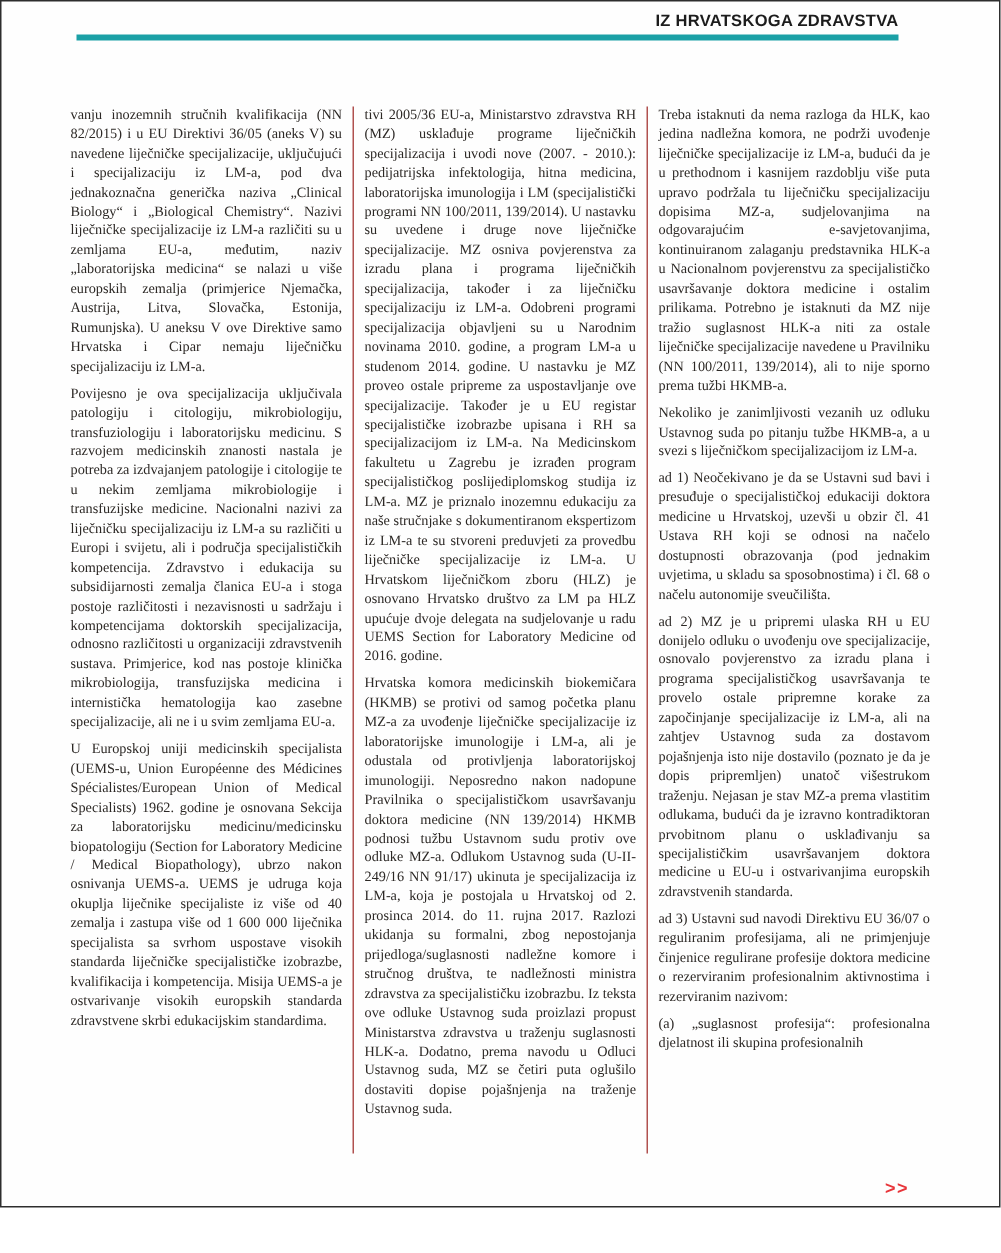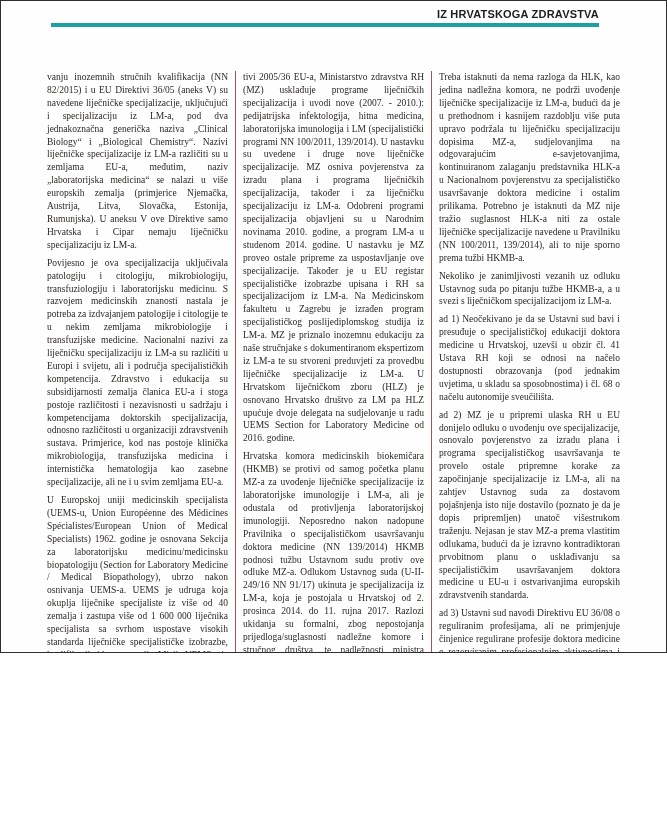--- a/index.html
+++ b/index.html
@@ -10,21 +10,21 @@
   }
   html,body{margin:0;padding:0;}
   body{
     width:667px;height:835px;
     background:#ffffff;
     font-family:"Liberation Serif", serif;
     overflow:hidden;
   }
   .page{
     position:relative;
-    width:667px;height:653px;
+    width:667px;height:805px;
     box-sizing:border-box;
     background:#fefefe;
     border:1px solid #2e2e2e;
     overflow:hidden;
   }
   .section-label{
     position:absolute;
     top:7px;right:67px;
     font-family:"Liberation Sans", sans-serif;
     font-weight:bold;
@@ -128,21 +128,21 @@
       <p>Hrvatska komora medicinskih biokemičara (HKMB) se protivi od samog početka planu MZ-a za uvođenje liječničke specijalizacije iz laboratorijske imunologije i LM-a, ali je odustala od protivljenja laboratorijskoj imunologiji. Neposredno nakon nadopune Pravilnika o specijalističkom usavršavanju doktora medicine (NN 139/2014) HKMB podnosi tužbu Ustavnom sudu protiv ove odluke MZ-a. Odlukom Ustavnog suda (U-II-249/16 NN 91/17) ukinuta je specijalizacija iz LM-a, koja je postojala u Hrvatskoj od 2. prosinca 2014. do 11. rujna 2017. Razlozi ukidanja su formalni, zbog nepostojanja prijedloga/suglasnosti nadležne komore i stručnog društva, te nadležnosti ministra zdravstva za specijalističku izobrazbu. Iz teksta ove odluke Ustavnog suda proizlazi propust Ministarstva zdravstva u traženju suglasnosti HLK-a. Dodatno, prema navodu u Odluci Ustavnog suda, MZ se četiri puta oglušilo dostaviti dopise pojašnjenja na traženje Ustavnog suda.</p>
     </div>
 
     <div class="divider"></div>
 
     <div class="col">
       <p>Treba istaknuti da nema razloga da HLK, kao jedina nadležna komora, ne podrži uvođenje liječničke specijalizacije iz LM-a, budući da je u prethodnom i kasnijem razdoblju više puta upravo podržala tu liječničku specijalizaciju dopisima MZ-a, sudjelovanjima na odgovarajućim e-savjetovanjima, kontinuiranom zalaganju predstavnika HLK-a u Nacionalnom povjerenstvu za specijalističko usavršavanje doktora medicine i ostalim prilikama. Potrebno je istaknuti da MZ nije tražio suglasnost HLK-a niti za ostale liječničke specijalizacije navedene u Pravilniku (NN 100/2011, 139/2014), ali to nije sporno prema tužbi HKMB-a.</p>
       <p>Nekoliko je zanimljivosti vezanih uz odluku Ustavnog suda po pitanju tužbe HKMB-a, a u svezi s liječničkom specijalizacijom iz LM-a.</p>
       <p>ad 1) Neočekivano je da se Ustavni sud bavi i presuđuje o specijalističkoj edukaciji doktora medicine u Hrvatskoj, uzevši u obzir čl. 41 Ustava RH koji se odnosi na načelo dostupnosti obrazovanja (pod jednakim uvjetima, u skladu sa sposobnostima) i čl. 68 o načelu autonomije sveučilišta.</p>
       <p>ad 2) MZ je u pripremi ulaska RH u EU donijelo odluku o uvođenju ove specijalizacije, osnovalo povjerenstvo za izradu plana i programa specijalističkog usavršavanja te provelo ostale pripremne korake za započinjanje specijalizacije iz LM-a, ali na zahtjev Ustavnog suda za dostavom pojašnjenja isto nije dostavilo (poznato je da je dopis pripremljen) unatoč višestrukom traženju. Nejasan je stav MZ-a prema vlastitim odlukama, budući da je izravno kontradiktoran prvobitnom planu o usklađivanju sa specijalističkim usavršavanjem doktora medicine u EU-u i ostvarivanjima europskih zdravstvenih standarda.</p>
-      <p>ad 3) Ustavni sud navodi Direktivu EU 36/08 o reguliranim profesijama, ali ne primjenjuje činjenice regulirane profesije doktora medicine o rezerviranim profesionalnim aktivnostima i rezerviranim nazivom:</p>
+      <p>ad 3) Ustavni sud navodi Direktivu EU 36/07 o reguliranim profesijama, ali ne primjenjuje činjenice regulirane profesije doktora medicine o rezerviranim profesionalnim aktivnostima i rezerviranim nazivom:</p>
       <p>(a) „suglasnost profesija“: profesionalna djelatnost ili skupina profesionalnih</p>
     </div>
 
   </div>
 
   <div class="continue">&gt;&gt;</div>
 
   <div class="footer">
     <span class="issue">222 - rujan 2023.</span>
     <span class="fdiv"></span>

